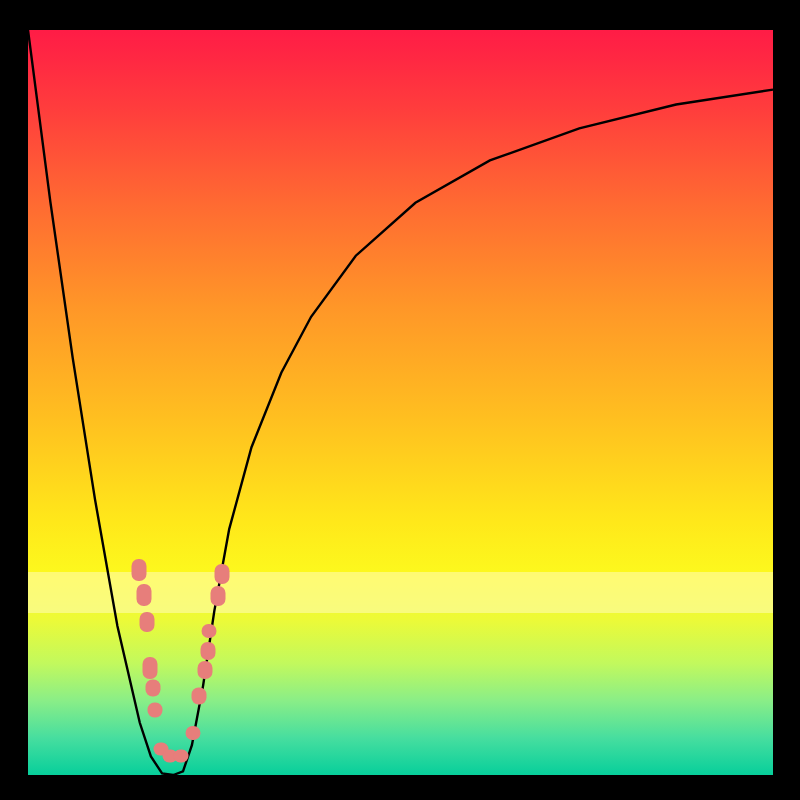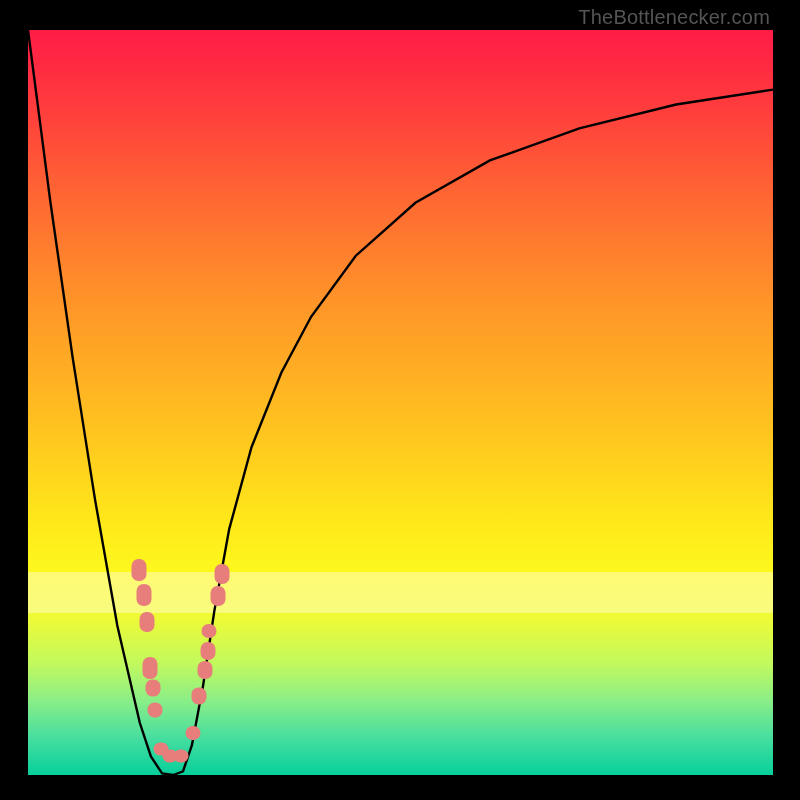--- a/index.html
+++ b/index.html
@@ -72,21 +72,20 @@
     right: 30px;
     color: #555;
     font-size: 20px;
     letter-spacing: 0.2px;
   }
 </style>
 </head>
 <body>
 
 <div class="outer">
-  <div class="attribution">TheBottlenecker.com</div>
 
   <div class="plot">
     <div class="bg"></div>
     <div class="pale-band" style="top: 542.36px; height: 40.23px;"></div>
 
     <svg class="curve" viewBox="0 0 745 745" preserveAspectRatio="none">
       <path d="M0.0 0.0 L22.3 171.3 L44.7 327.8 L67.0 469.4 L89.4 596.0 L111.8 692.8 L122.9 726.4 L134.1 743.5 L145.3 745.0 L155.0 741.3 L163.9 715.2 L175.1 655.6 L186.3 581.1 L201.2 499.1 L223.5 417.2 L253.3 342.7 L283.1 286.8 L327.8 225.7 L387.4 172.8 L461.9 130.4 L551.3 98.3 L648.1 74.5 L745.0 59.6" fill="none" stroke="#000000" stroke-width="2.4"></path>
     </svg>
 
     <div id="dots-layer">

